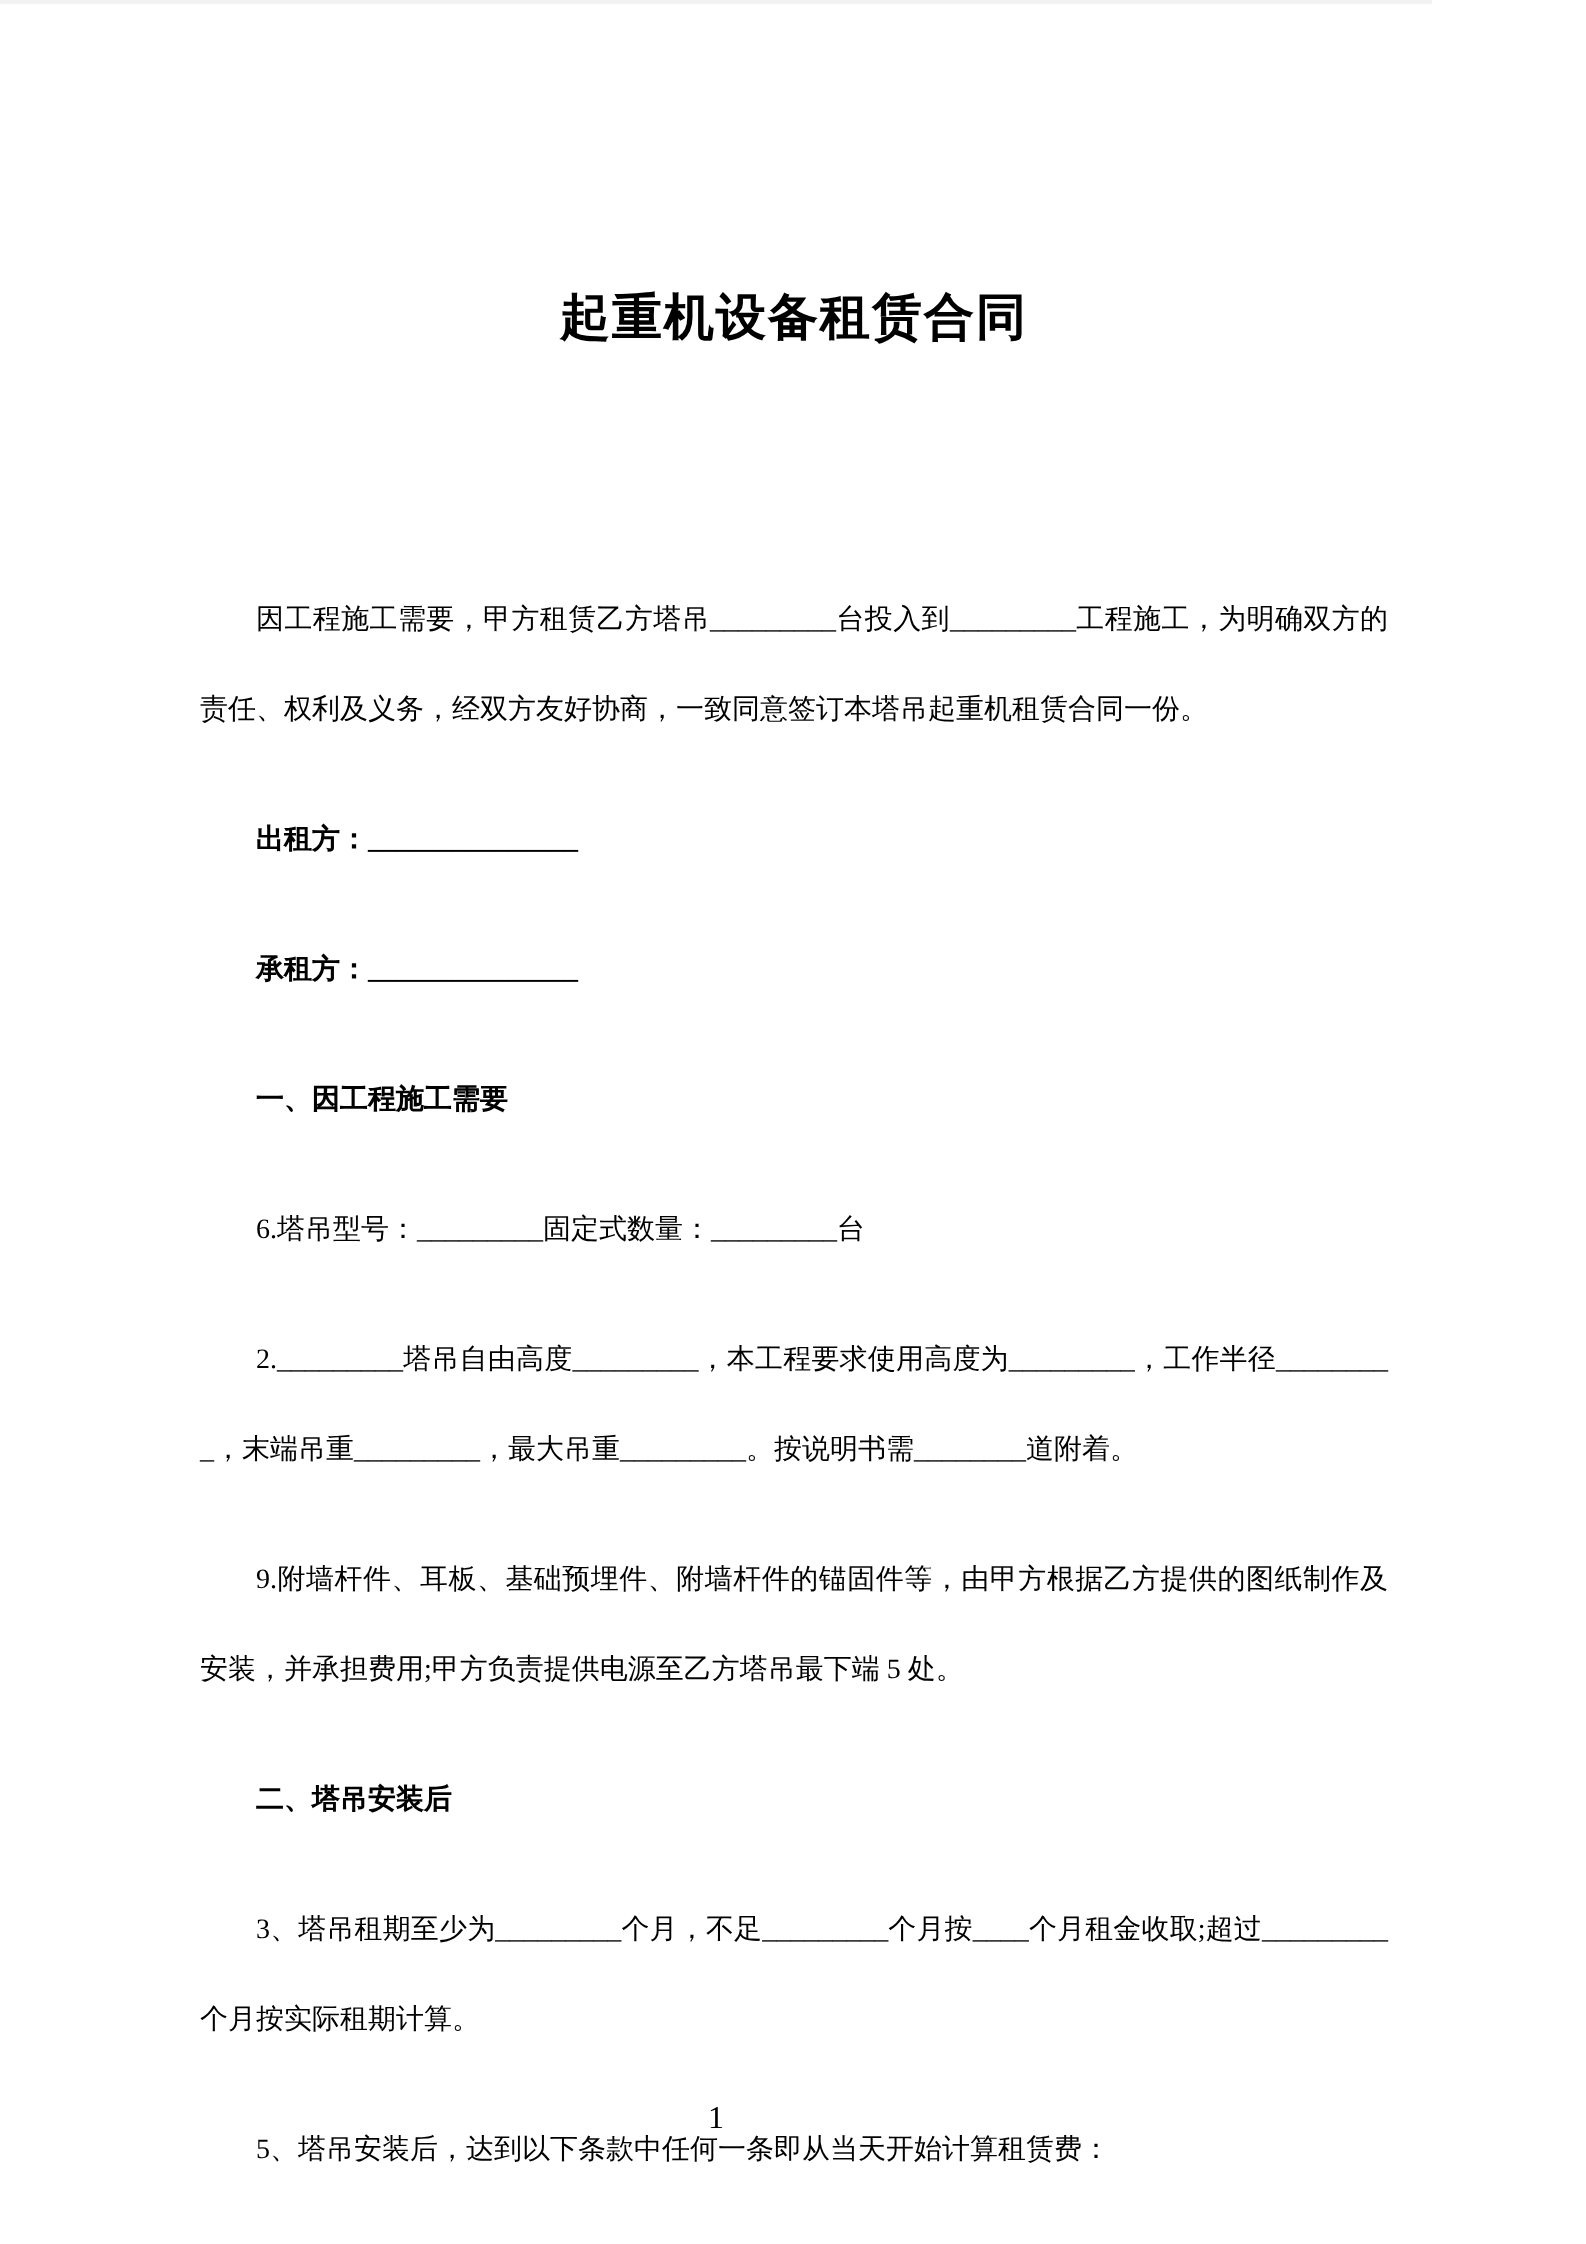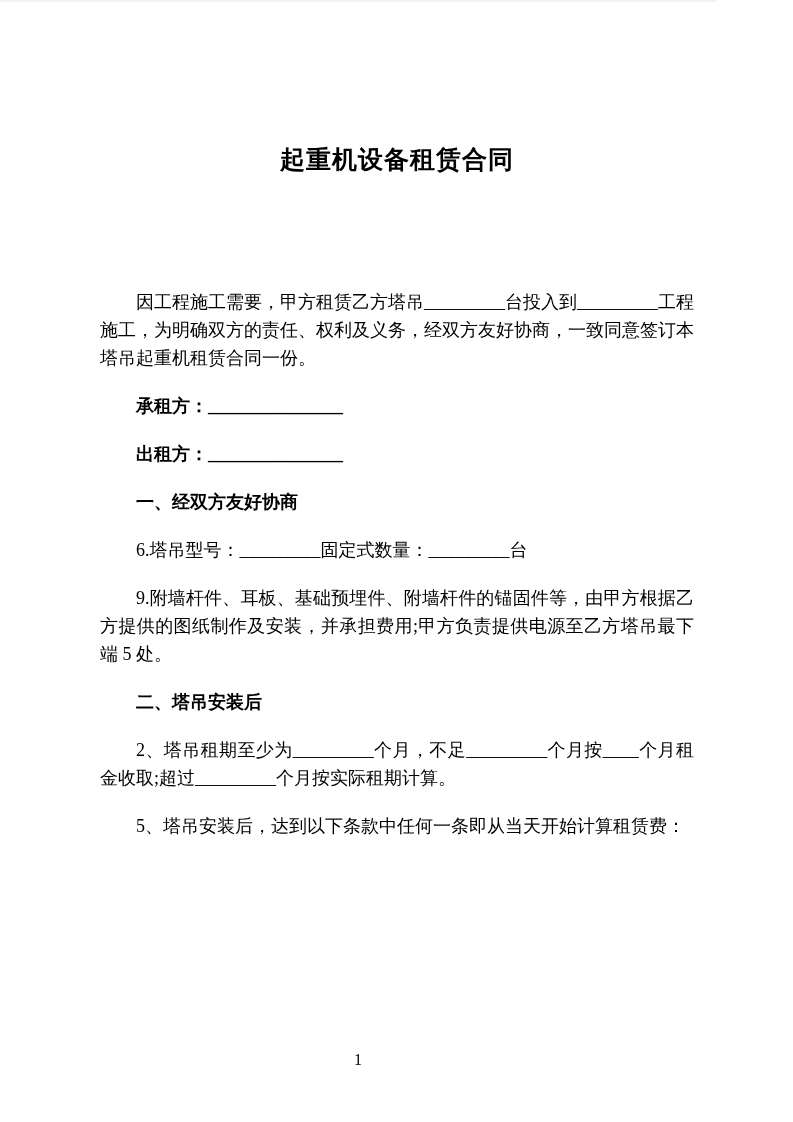--- a/index.html
+++ b/index.html
@@ -30,22 +30,22 @@
     margin: 0 0 112px 0;
     text-align: center;
     font-size: 25px;
     line-height: 34px;
     font-weight: bold;
     font-family: "Liberation Sans", "DejaVu Sans", sans-serif;
     letter-spacing: 1px;
   }
   .para {
     margin: 0 0 20px 0;
-    font-size: 18px;
-    line-height: 28px;
+    font-size: 14px;
+    line-height: 45px;
     text-align: justify;
     text-indent: 2em;
     word-break: break-all;
   }
   .para.bold {
     font-weight: bold;
   }
   .page-number {
     position: absolute;
     left: 0;
@@ -59,34 +59,35 @@
 </head>
 <body>
 
 <div class="page">
   <div class="content">
 
     <h1 class="doc-title">起重机设备租赁合同</h1>
 
     <p class="para">因工程施工需要，甲方租赁乙方塔吊_________台投入到_________工程施工，为明确双方的责任、权利及义务，经双方友好协商，一致同意签订本塔吊起重机租赁合同一份。</p>
 
+    <p class="para bold">出租方：_______________</p>
+
     <p class="para bold">承租方：_______________</p>
 
-    <p class="para bold">出租方：_______________</p>
-
-    <p class="para bold">一、经双方友好协商</p>
+    <p class="para bold">一、因工程施工需要</p>
 
     <p class="para">6.塔吊型号：_________固定式数量：_________台</p>
 
+    <p class="para">2._________塔吊自由高度_________，本工程要求使用高度为_________，工作半径_________，末端吊重_________，最大吊重_________。按说明书需________道附着。</p>
 
     <p class="para">9.附墙杆件、耳板、基础预埋件、附墙杆件的锚固件等，由甲方根据乙方提供的图纸制作及安装，并承担费用;甲方负责提供电源至乙方塔吊最下端 5 处。</p>
 
     <p class="para bold">二、塔吊安装后</p>
 
-    <p class="para">2、塔吊租期至少为_________个月，不足_________个月按____个月租金收取;超过_________个月按实际租期计算。</p>
+    <p class="para">3、塔吊租期至少为_________个月，不足_________个月按____个月租金收取;超过_________个月按实际租期计算。</p>
 
     <p class="para">5、塔吊安装后，达到以下条款中任何一条即从当天开始计算租赁费：</p>
 
 
   </div>
 
   <div class="page-number">1</div>
 </div>
 
 </body></html>

